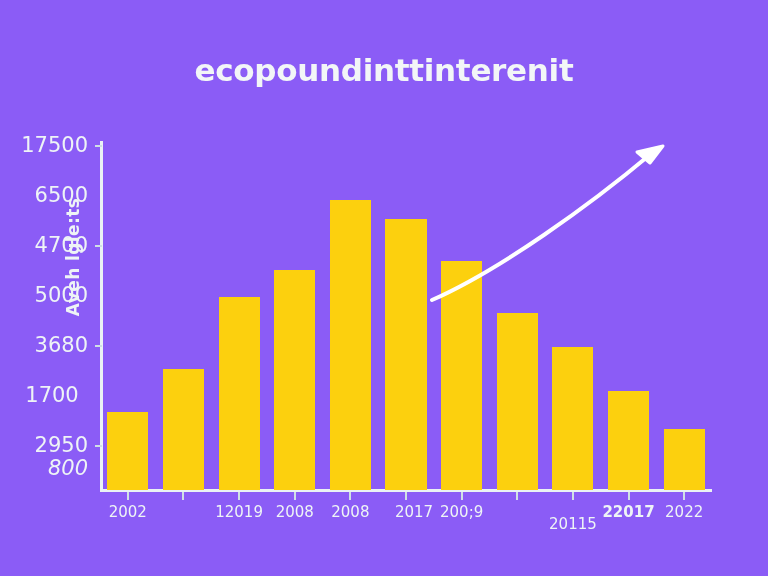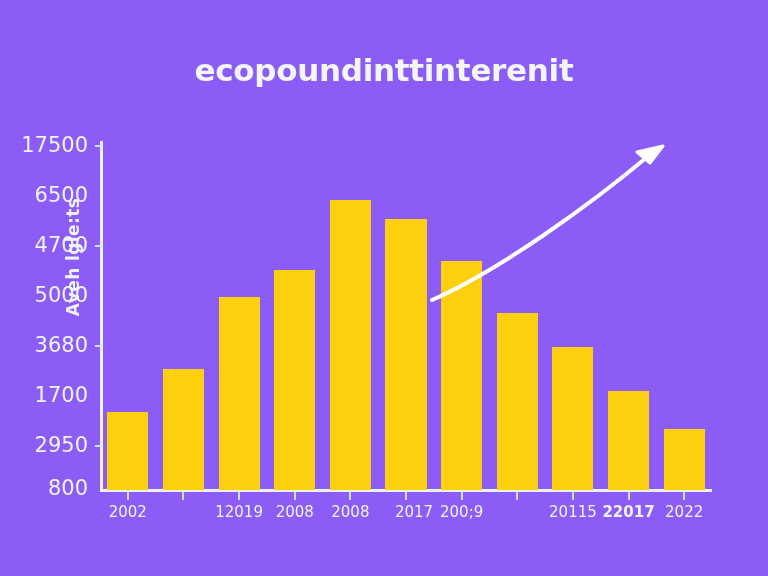--- a/index.html
+++ b/index.html
@@ -130,42 +130,42 @@
 
   <div id="y-ticks">
       <div class="y-tick-label" style="top: 145px; width: 88px; left: 0px;">17500</div>
       <div class="y-tick-mark" style="top: 145px;"></div>
       <div class="y-tick-label" style="top: 195px; width: 88px; left: 0px;">6500</div>
       <div class="y-tick-label" style="top: 245px; width: 88px; left: 0px;">4700</div>
       <div class="y-tick-mark" style="top: 245px;"></div>
       <div class="y-tick-label" style="top: 295px; width: 88px; left: 0px;">5000</div>
       <div class="y-tick-label" style="top: 345px; width: 88px; left: 0px;">3680</div>
       <div class="y-tick-mark" style="top: 345px;"></div>
-      <div class="y-tick-label" style="top: 395px; width: 88px; left: 0px;">1700</div>
+      <div class="y-tick-label" style="top: 395px; width: 88px; left: 8px; text-align: center;">1700</div>
       <div class="y-tick-label" style="top: 445px; width: 88px; left: 0px;">2950</div>
       <div class="y-tick-mark" style="top: 445px;"></div>
-      <div class="y-tick-label" style="top: 488px; width: 88px; left: 0px;">800</div>
+      <div class="y-tick-label" style="top: 468px; width: 88px; left: 0px; font-style: italic;">800</div>
     </div>
   <div id="x-ticks">
       <div class="x-tick-mark" style="left: 126.818px;"></div>
       <div class="x-tick-label" style="left: 127.818px;">2002</div>
       <div class="x-tick-mark" style="left: 182.455px;"></div>
       <div class="x-tick-mark" style="left: 238.091px;"></div>
       <div class="x-tick-label" style="left: 239.091px;">12019</div>
       <div class="x-tick-mark" style="left: 293.727px;"></div>
       <div class="x-tick-label" style="left: 294.727px;">2008</div>
       <div class="x-tick-mark" style="left: 349.364px;"></div>
       <div class="x-tick-label" style="left: 350.364px;">2008</div>
       <div class="x-tick-mark" style="left: 405px;"></div>
       <div class="x-tick-label" style="left: 406px; margin-left: 8px;">2017</div>
       <div class="x-tick-mark" style="left: 460.636px;"></div>
       <div class="x-tick-label" style="left: 461.636px;">200;9</div>
       <div class="x-tick-mark" style="left: 516.273px;"></div>
       <div class="x-tick-mark" style="left: 571.909px;"></div>
-      <div class="x-tick-label" style="left: 572.909px;">20115</div>
+      <div class="x-tick-label" style="left: 572.909px; margin-top: 12px;">20115</div>
       <div class="x-tick-mark" style="left: 627.545px;"></div>
       <div class="x-tick-label" style="left: 628.545px; font-weight: bold;">22017</div>
       <div class="x-tick-mark" style="left: 683.182px;"></div>
       <div class="x-tick-label" style="left: 684.182px;">2022</div>
     </div>
 
   <div id="plot-area">
       <div class="bar" style="left: 7.23273px; width: 41.1709px; height: 77.5773px; background: rgb(252, 208, 14);"></div>
       <div class="bar" style="left: 62.8691px; width: 41.1709px; height: 120.876px; background: rgb(252, 208, 14);"></div>
       <div class="bar" style="left: 118.505px; width: 41.1709px; height: 193.041px; background: rgb(252, 208, 14);"></div>

